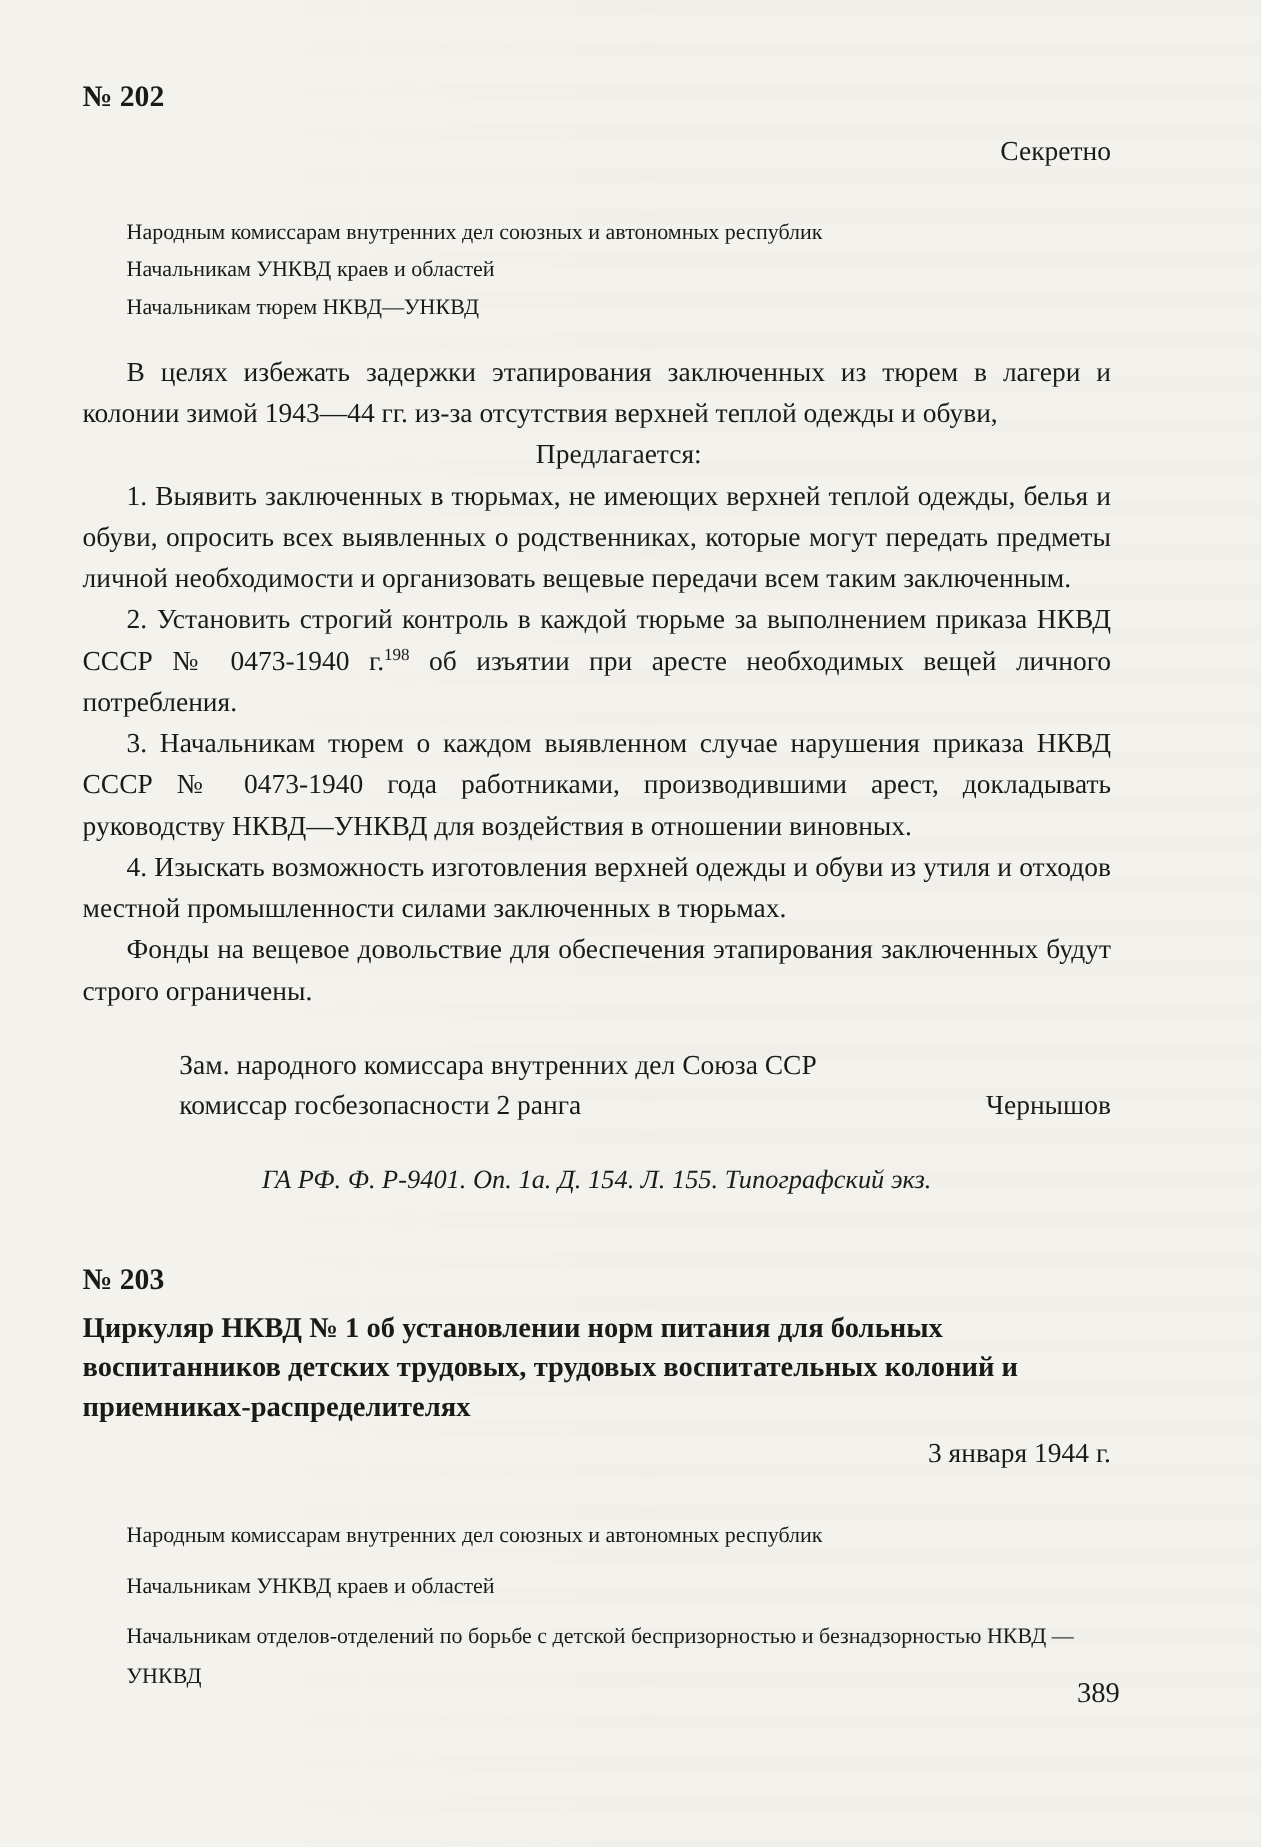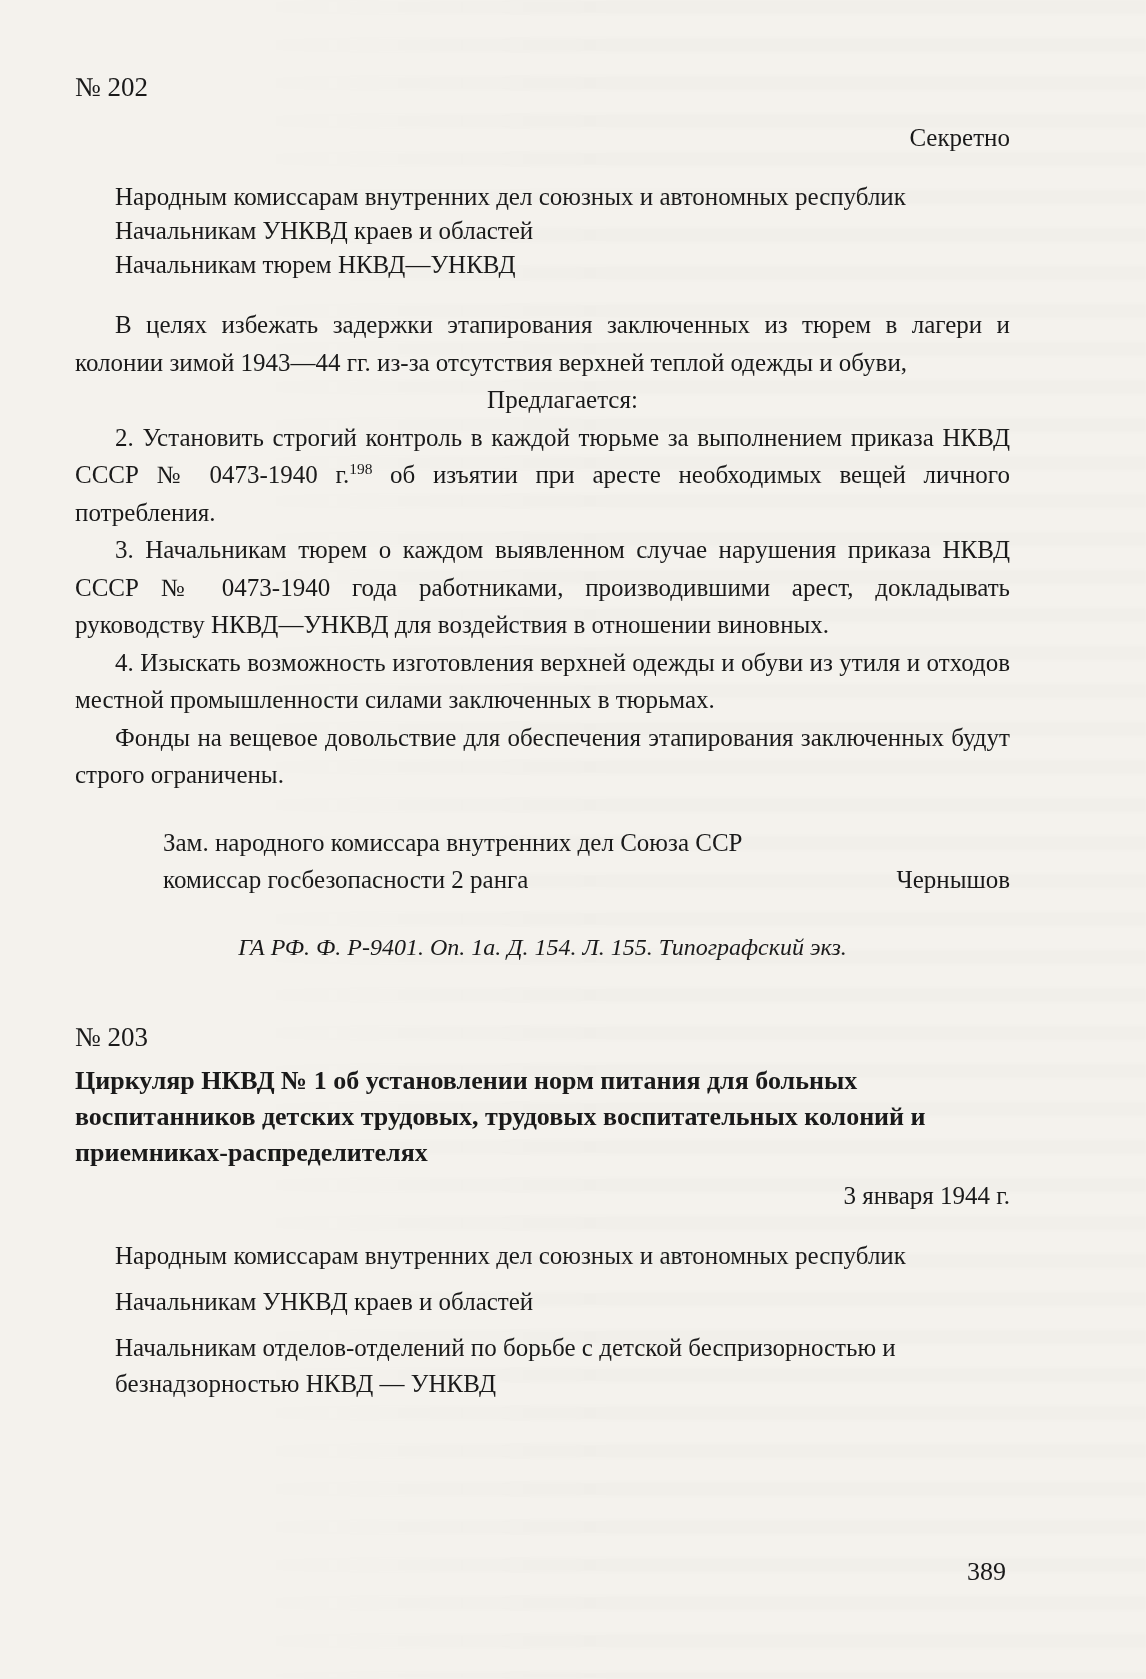--- a/index.html
+++ b/index.html
@@ -31,40 +31,40 @@
         rgba(120,118,112,0.05) 14px,
         rgba(244,242,237,0) 14px,
         rgba(244,242,237,0) 38px
       );
     -webkit-mask-image: linear-gradient(90deg, transparent 0%, transparent 20%, black 55%, black 100%);
             mask-image: linear-gradient(90deg, transparent 0%, transparent 20%, black 55%, black 100%);
     opacity: 0.5;
     filter: blur(1.5px);
   }
   .doc-number {
-    font-weight: normal;
+    font-weight: bold;
     font-size: 27px;
     margin: 0 0 10px 0;
   }
   .doc-title {
     font-weight: bold;
     font-size: 26px;
     line-height: 36px;
     margin: 0;
     text-align: left;
   }
   .dateline {
     text-align: right;
     font-size: 25px;
     line-height: 33px;
   }
   .addressees {
-    margin-top: 26px;
+    margin-top: 40px;
     padding-left: 40px;
-    font-size: 25px;
+    font-size: 20px;
     line-height: 34px;
   }
   .addressees.spaced .addressee {
     margin-bottom: 10px;
     line-height: 36px;
   }
   .body-block {
     margin-top: 24px;
     font-size: 25px;
     line-height: 37.5px;
@@ -103,24 +103,23 @@
     margin: 32px 0 0 0;
     font-style: italic;
     font-size: 24px;
     line-height: 34px;
     text-align: center;
   }
   .doc-gap { height: 58px; }
   .title-gap { height: 8px; }
   .page-number {
     position: absolute;
-    right: 140px;
+    right: 128px;
     top: 1524px;
     font-size: 26px;
-    margin-top: 33px;
   }
 </style>
 </head>
 <body>
 
 <div class="page">
   <div class="bleed"></div>
 
   <section>
     <div class="doc-number">№ 202</div>
@@ -129,20 +128,21 @@
 
     <div class="addressees" id="doc202-addressees">
         <div class="addressee">Народным комиссарам внутренних дел союзных и автономных республик</div>
         <div class="addressee">Начальникам УНКВД краев и областей</div>
         <div class="addressee">Начальникам тюрем НКВД—УНКВД</div>
       </div>
 
     <div class="body-block" id="doc202-body">
         <p class="para">В целях избежать задержки этапирования заключенных из тюрем в лагери и колонии зимой 1943—44 гг. из-за отсутствия верхней теплой одежды и обуви,</p>
         <p class="para no-justify">Предлагается:</p>
+        <p class="para">1. Выявить заключенных в тюрьмах, не имеющих верхней теплой одежды, белья и обуви, опросить всех выявленных о родственниках, которые могут передать предметы личной необходимости и организовать вещевые передачи всем таким заключенным.</p>
         <p class="para">2. Установить строгий контроль в каждой тюрьме за выполнением приказа НКВД СССР № 0473-1940 г.<sup class="fn">198</sup> об изъятии при аресте необходимых вещей личного потребления.</p>
         <p class="para">3. Начальникам тюрем о каждом выявленном случае нарушения приказа НКВД СССР № 0473-1940 года работниками, производившими арест, докладывать руководству НКВД—УНКВД для воздействия в отношении виновных.</p>
         <p class="para">4. Изыскать возможность изготовления верхней одежды и обуви из утиля и отходов местной промышленности силами заключенных в тюрьмах.</p>
         <p class="para">Фонды на вещевое довольствие для обеспечения этапирования заключенных будут строго ограничены.</p>
       </div>
 
     <div class="signature">
       <div>Зам. народного комиссара внутренних дел Союза ССР</div>
       <div>комиссар госбезопасности 2 ранга</div>
       <span class="sig-name">Чернышов</span>

